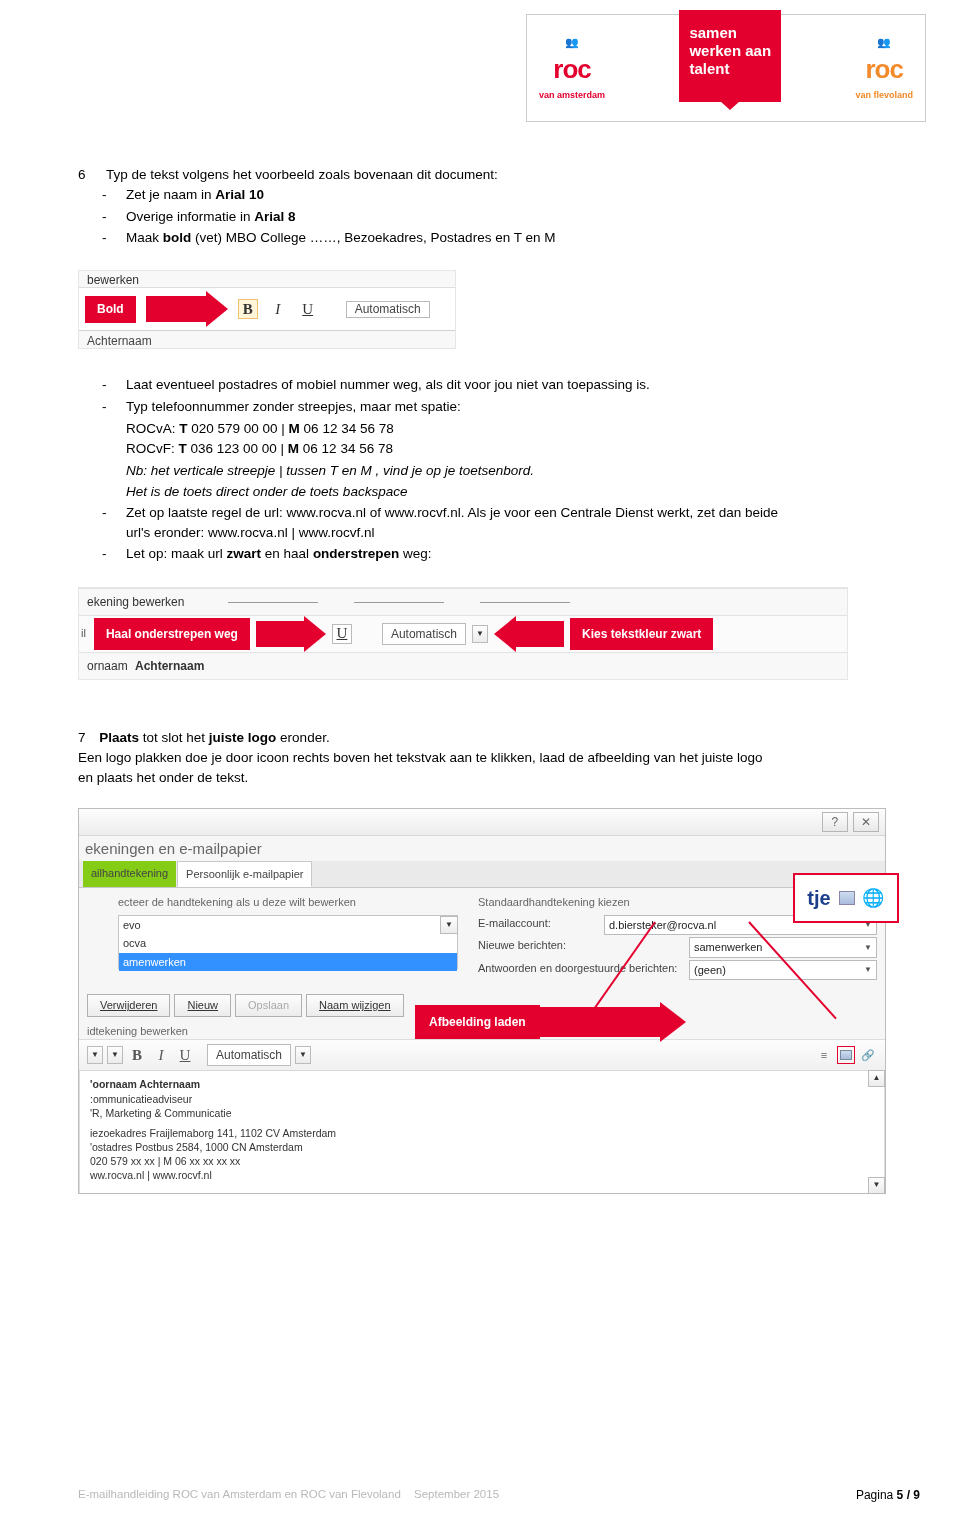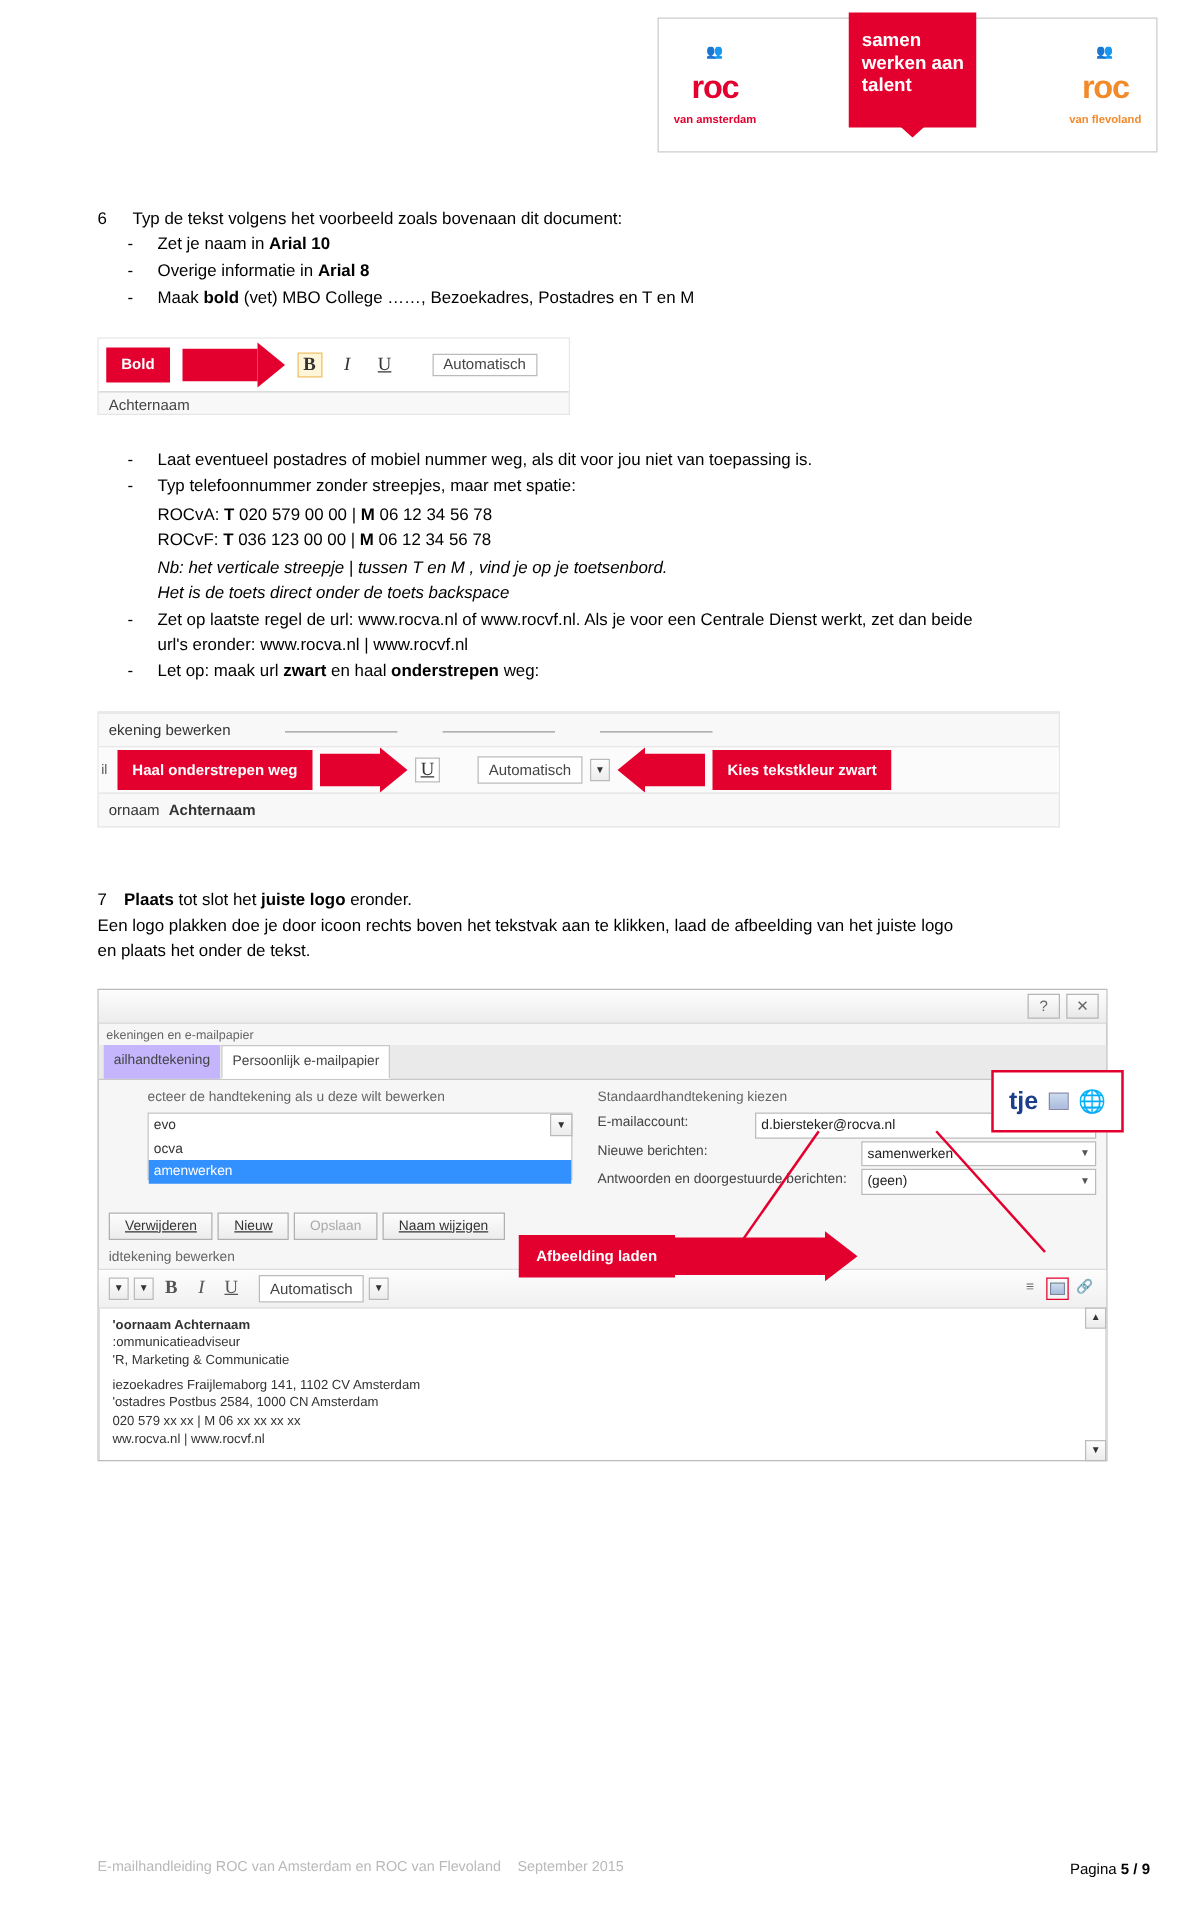--- a/index.html
+++ b/index.html
@@ -216,21 +216,21 @@
   }
   .fig3 .tabs {
     display: flex; gap: 1px;
     padding: 0 4px;
     background: #eaeaea;
     border-bottom: 1px solid #c8c8c8;
   }
   .fig3 .tab {
     padding: 4px 8px;
     font-size: 11px;
-    background: #c4b5fd;
+    background: #84cc16;
     color: #444;
   }
   .fig3 .tab.active {
     background: #fff;
     border: 1px solid #c8c8c8;
     border-bottom: 1px solid #fff;
     font-weight: normal;
   }
   .fig3 .content-row {
     display: flex; gap: 20px;
@@ -398,20 +398,21 @@
       <li>
         <span>Overige informatie in </span><b>Arial 8</b>
       </li>
       <li>
         <span>Maak </span><b>bold</b><span> (vet) MBO College ……, Bezoekadres, Postadres en T en M</span>
       </li>
     </ul>
 
     <div class="fig">
       <div class="fig1">
+        <div style="padding:3px 8px 0 8px;border-bottom:1px solid #ddd;">bewerken</div>
         <div class="tabrow">
           <span class="red-tag">Bold</span>
           <span class="arrow-right">
             <span class="shaft" style="width:60px;"></span><span class="head"></span>
           </span>
           <span class="tb-btn" style="font-weight:bold;border:1px solid #f0c16c;background:#fff5d8;">B</span>
           <span class="tb-btn" style="font-style:italic;">I</span>
           <span class="tb-btn" style="text-decoration:underline;">U</span>
           <span class="tb-field" style="margin-left:18px;">Automatisch</span>
         </div>
@@ -483,21 +484,21 @@
       <div>Een logo plakken doe je door icoon rechts boven het tekstvak aan te klikken, laad de afbeelding van het juiste logo</div>
       <div>en plaats het onder de tekst.</div>
     </div>
 
     <div class="fig fig3" style="margin-top:20px;">
       <div class="fig3-outer">
         <div class="titlebar">
           <span class="help-btn">?</span>
           <span class="close-btn">✕</span>
         </div>
-        <div style="padding:2px 6px 0 6px;color:#666;font-size:10px;">ekeningen en e-mailpapier</div>
+        <div style="padding:2px 6px 0 6px;color:#666;font-size:15px;">ekeningen en e-mailpapier</div>
         <div class="tabs">
           <div class="tab">ailhandtekening</div>
           <div class="tab active">Persoonlijk e-mailpapier</div>
         </div>
         <div class="content-row">
           <div class="left-col">
             <div class="pane-title">ecteer de handtekening als u deze wilt bewerken</div>
             <div class="listbox">
               <div class="dd">▼</div>
               <div class="item">evo</div>

